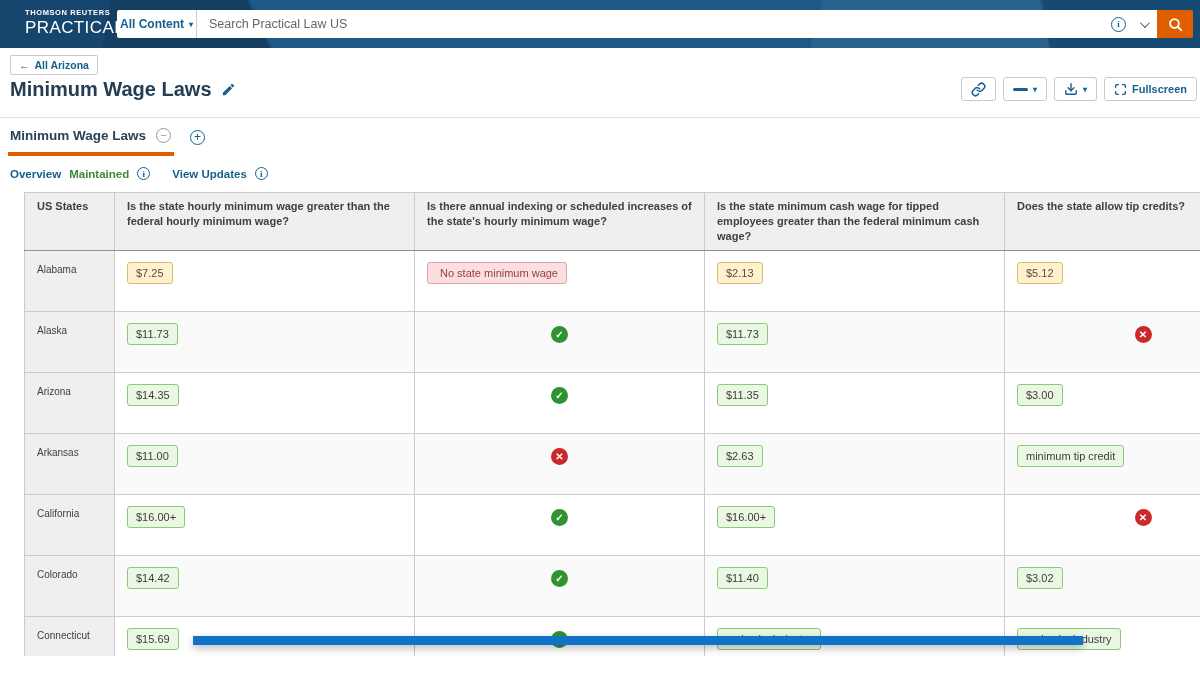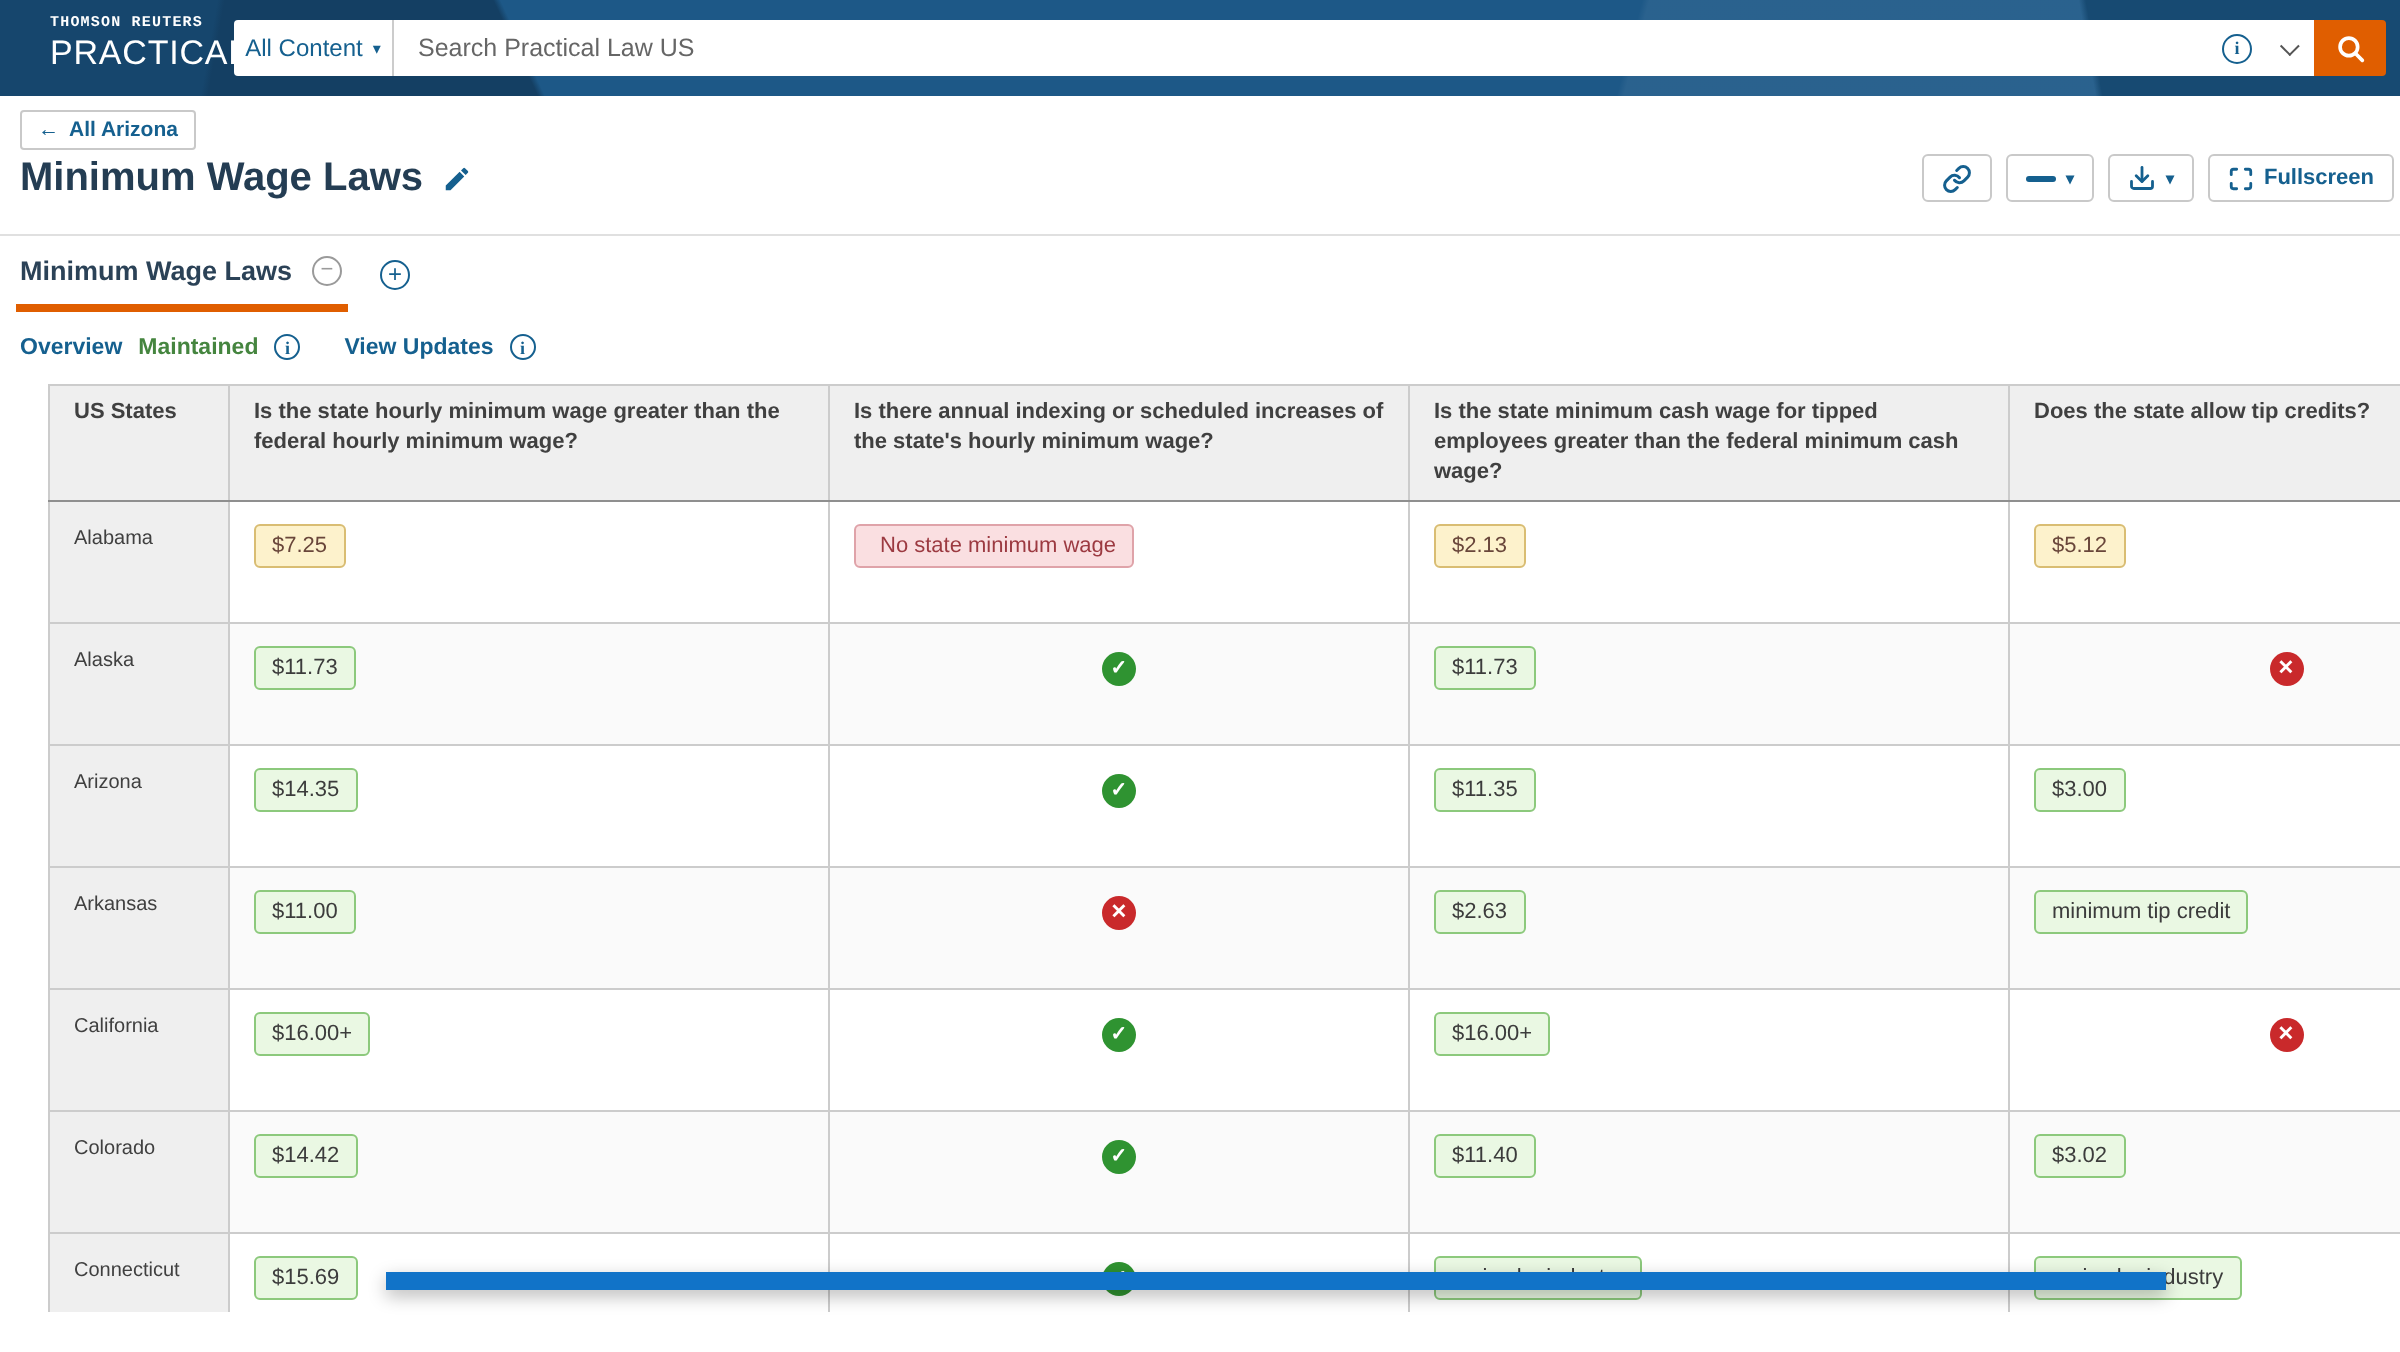--- a/index.html
+++ b/index.html
@@ -8,25 +8,25 @@
 
   
   .topbar { position:absolute; left:0; top:0; width:1200px; height:48px;
     background-color:#1d5887;
     background-image:
       linear-gradient(100deg,#16466d 0%,#16466d 9%,rgba(0,0,0,0) 9.3%),
       linear-gradient(65deg,#143f63 0 22%,rgba(0,0,0,0) 22.3%),
       linear-gradient(260deg,#174a72 0 13%,rgba(0,0,0,0) 13.3%),
       linear-gradient(285deg,rgba(255,255,255,.06) 0 32%,rgba(255,255,255,0) 32.3%); }
   .brand { position:absolute; left:25px; top:8px; color:#fff; cursor:pointer; }
-  .brand-top { font-size:7.5px; font-weight:bold; letter-spacing:.6px;font-family:Liberation Mono, monospace; }
+  .brand-top { font-size:7.5px; font-weight:bold; letter-spacing:.6px; }
   .brand-bottom { font-size:17px; letter-spacing:.4px; margin-top:1px; }
   .searchbar { position:absolute; left:117px; top:10px; height:28px; display:flex; }
   .scope-btn { width:80px; background:#fff; border:0; border-right:1px solid #ccc;
-    color:#15608f; font-weight:normal; font-size:12px; display:flex; align-items:center;
+    color:#15608f; font-weight:bold; font-size:12px; display:flex; align-items:center;
     justify-content:center; gap:5px; cursor:pointer; border-radius:2px 0 0 2px;
     font-family:"Liberation Sans",sans-serif; }
   .search-input-wrap { width:960px; background:#fff; position:relative; }
   .search-input { width:100%; height:100%; border:0; outline:none; padding:0 70px 0 12px;
     font-size:12.5px; color:#333; font-family:"Liberation Sans",sans-serif; }
   .search-input::placeholder { color:#666; opacity:1; }
   .input-icons { position:absolute; right:10px; top:0; height:100%; display:flex;
     align-items:center; gap:14px; }
   .info-icon { width:15px; height:15px; border:1.5px solid #15608f; border-radius:50%;
     color:#15608f; font-size:9px; font-weight:bold; display:inline-flex; align-items:center;

